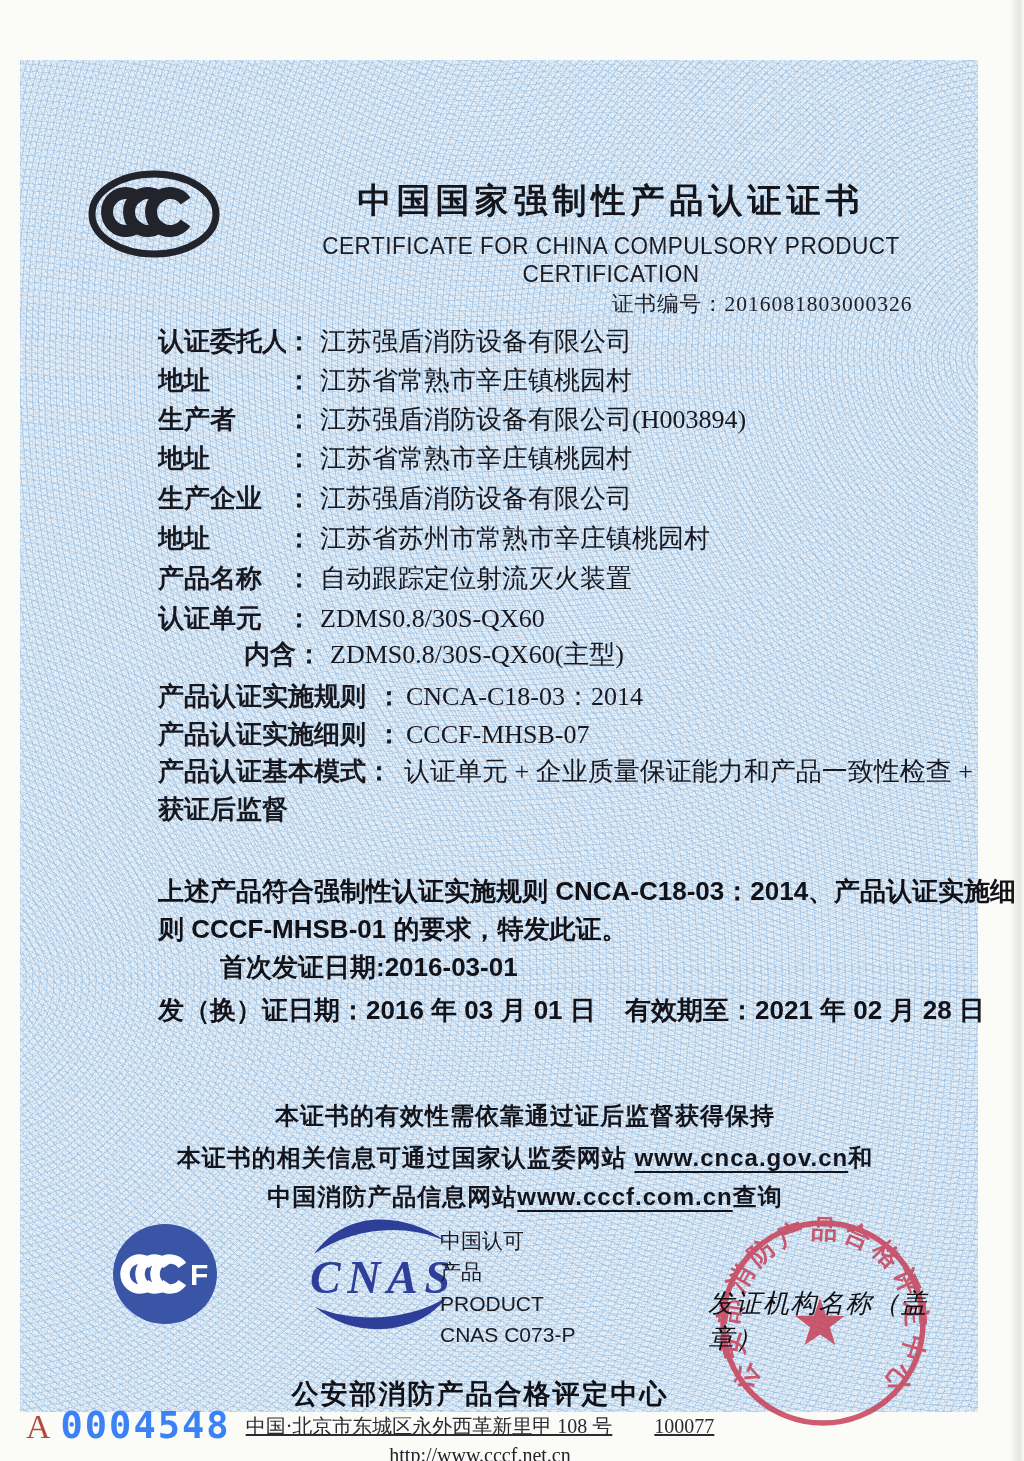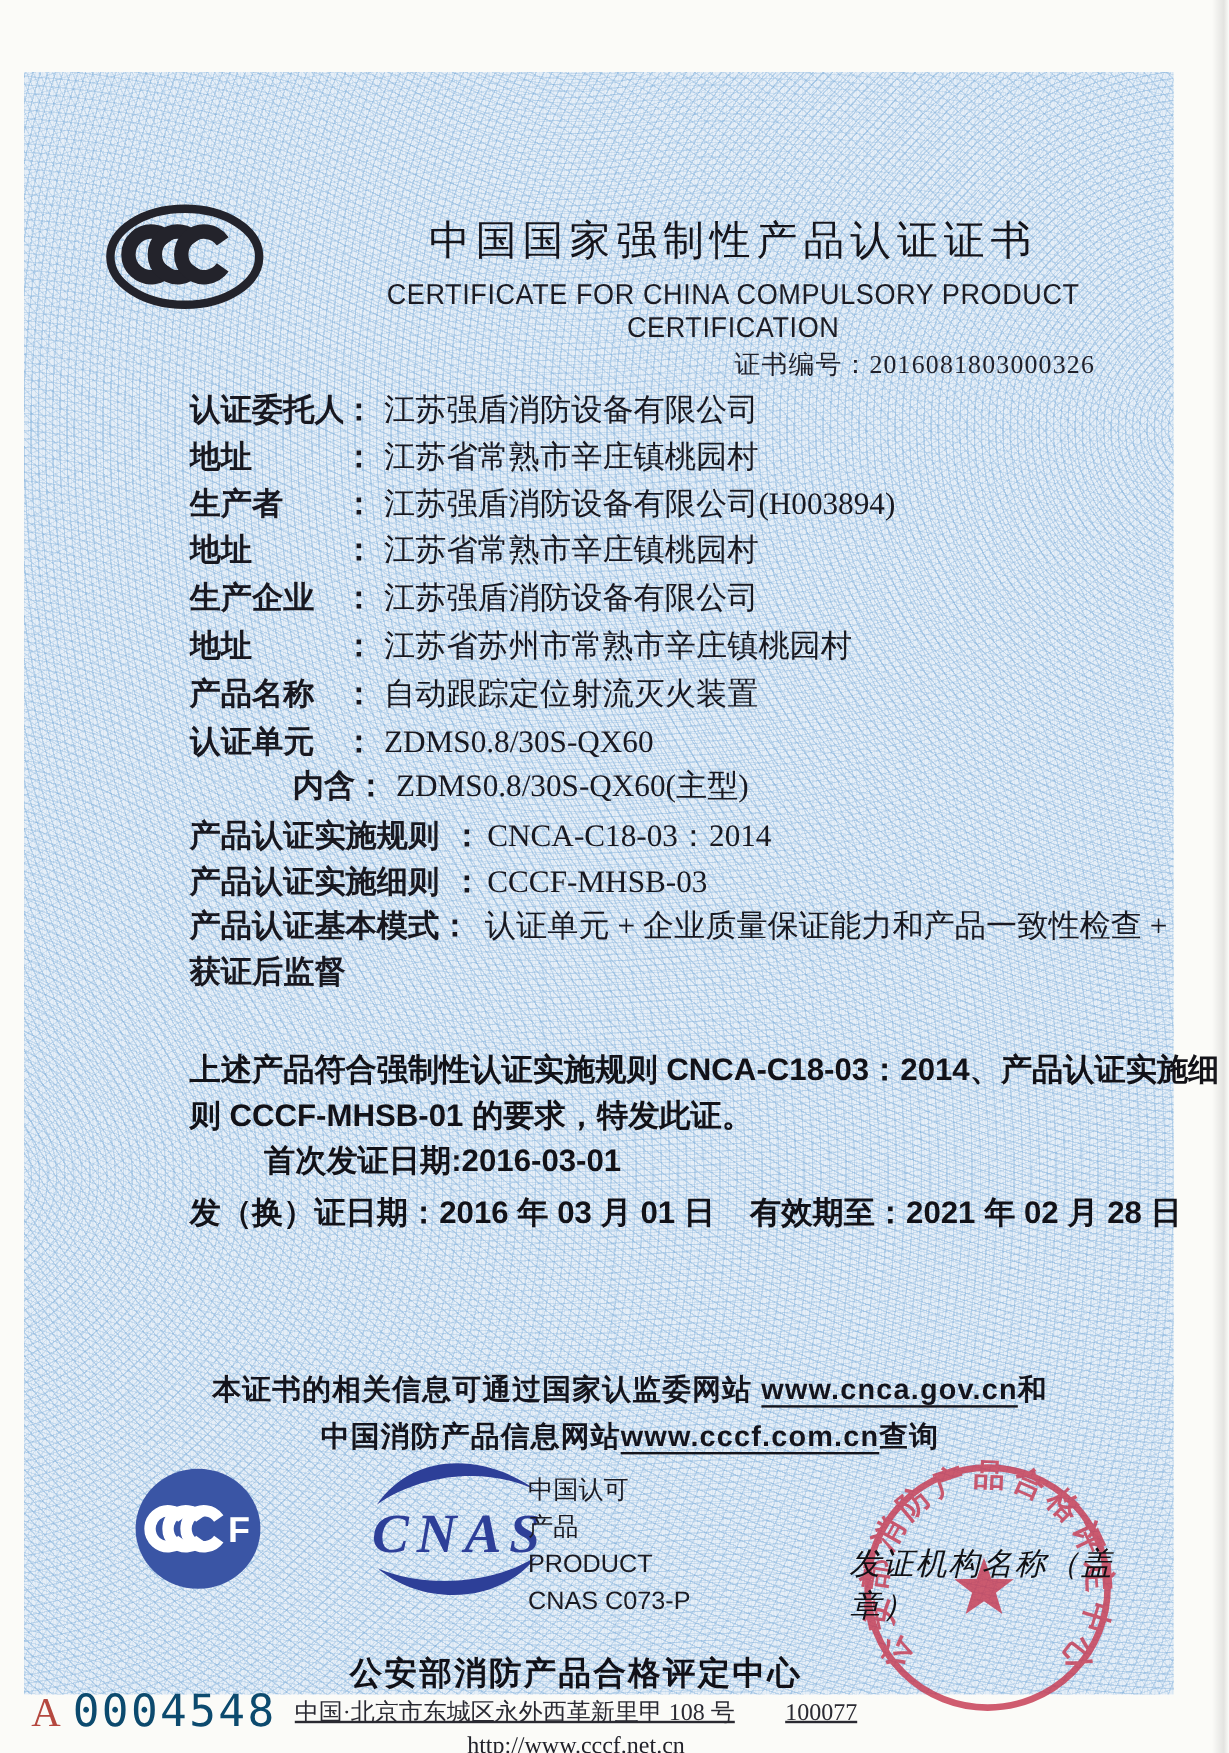--- a/index.html
+++ b/index.html
@@ -12,21 +12,21 @@
     background-color:#e5eef7;
     background-image:
       repeating-radial-gradient(circle at 104% 22%, rgba(120,170,216,.38) 0 1.1px, rgba(255,255,255,0) 1.1px 6px),
       repeating-radial-gradient(circle at -6% 68%, rgba(120,170,216,.30) 0 1.1px, rgba(255,255,255,0) 1.1px 7px),
       repeating-radial-gradient(circle at 48% -14%, rgba(120,170,216,.26) 0 1px, rgba(255,255,255,0) 1px 5px),
       repeating-radial-gradient(circle at 60% 118%, rgba(120,170,216,.22) 0 1px, rgba(255,255,255,0) 1px 6px),
       repeating-linear-gradient(90deg, rgba(150,190,225,.14) 0 1px, rgba(255,255,255,0) 1px 3px);
   }
   .abs{position:absolute;}
   .hei{font-family:"Liberation Sans","DejaVu Sans",sans-serif;font-weight:bold;}
-  .title-cn{left:205px;top:118px;width:772px;font-size:34px;font-weight:normal;letter-spacing:5px;color:#15151c;text-align:center;}
+  .title-cn{left:205px;top:118px;width:772px;font-size:34px;font-weight:bold;letter-spacing:5px;color:#15151c;text-align:center;}
   .title-en{left:205px;top:172px;width:772px;text-align:center;color:#1c1c24;}
   .title-en span{display:inline-block;transform:scaleX(.94);font-family:"Liberation Sans","DejaVu Sans",sans-serif;font-size:24px;letter-spacing:.5px;}
   .certno{left:592px;top:229px;font-size:21.5px;color:#20202a;letter-spacing:1px;}
   .line{position:absolute;left:138px;font-size:26px;color:#181820;white-space:nowrap;line-height:30px;}
   .lbl{display:inline-block;width:128px;text-align:justify;vertical-align:top;height:30px;overflow:hidden;font-weight:bold;}
   .lbl::after{content:"";display:inline-block;width:100%;height:0;}
   .lblw{width:168px;}
   .colon{font-weight:bold;}
   .val{margin-left:8px;}
   .heilbl{font-weight:bold;font-family:"Liberation Sans","DejaVu Sans",sans-serif;}
@@ -36,21 +36,21 @@
   .notice .ulink{text-decoration:underline;text-underline-offset:5px;}
   .accr{left:420px;top:1166px;font-size:21px;line-height:31px;color:#1a1a22;}
   .accr .lat{font-family:"Liberation Sans","DejaVu Sans",sans-serif;}
   .stamp-label{left:688px;top:1226px;font-size:26px;color:#101014;letter-spacing:1.5px;font-style:italic;}
   .footer-org{left:150px;top:1316px;width:620px;text-align:center;font-size:27px;letter-spacing:2px;color:#111118;}
   .footer-addr{left:150px;top:1353px;width:620px;text-align:center;font-size:20px;color:#2a2a32;text-decoration:underline;}
   .footer-addr .pc{margin-left:42px;}
   .footer-url{left:150px;top:1384px;width:620px;text-align:center;font-size:20px;color:#22222a;}
   .serial{left:26px;top:1404px;white-space:nowrap;}
   .serial .pre{font-size:34px;color:#b5483f;font-family:"Liberation Serif",serif;}
-  .serial .num{font-size:37px;font-weight:normal;color:#0c4a6e;font-family:"DejaVu Sans Mono",monospace;letter-spacing:2px;margin-left:10px;}
+  .serial .num{font-size:37px;font-weight:bold;color:#3b82f6;font-family:"DejaVu Sans Mono",monospace;letter-spacing:2px;margin-left:10px;}
   svg text{font-family:"Liberation Sans","DejaVu Sans",sans-serif;}
 </style>
 </head>
 <body>
 
 <div class="page">
   <div class="cert">
 
     <svg class="abs" style="left:64px;top:108px" width="140" height="92" viewBox="0 0 140 92">
       <ellipse cx="70" cy="46" rx="62" ry="40" fill="none" stroke="#23232b" stroke-width="7"></ellipse>
@@ -93,38 +93,39 @@
       <span class="lbl">认证单元</span><span class="colon">：</span><span class="val">ZDMS0.8/30S-QX60</span>
     </div>
     <div class="line" style="top:580px;left:224px">
       <span style="font-weight:bold">内含</span><span class="colon">：</span><span class="val">ZDMS0.8/30S-QX60(主型)</span>
     </div>
 
     <div class="line" style="top:621px">
       <span class="heilbl">产品认证实施规则</span><span class="heilbl" style="margin:0 4px 0 10px">：</span><span>CNCA-C18-03：2014</span>
     </div>
     <div class="line" style="top:659px">
-      <span class="heilbl">产品认证实施细则</span><span class="heilbl" style="margin:0 4px 0 10px">：</span><span>CCCF-MHSB-03</span>
+      <span class="heilbl">产品认证实施细则</span><span class="heilbl" style="margin:0 4px 0 10px">：</span><span>CCCF-MHSB-07</span>
     </div>
     <div class="line" style="top:696px">
       <span class="heilbl">产品认证基本模式：</span><span style="margin-left:12px">认证单元 + 企业质量保证能力和产品一致性检查 +</span>
     </div>
     <div class="line" style="top:734px">
       <span class="heilbl">获证后监督</span>
     </div>
 
     <div class="line decl" style="top:816px">上述产品符合强制性认证实施规则 CNCA-C18-03：2014、产品认证实施细</div>
     <div class="line decl" style="top:854px">则 CCCF-MHSB-01 的要求，特发此证。</div>
 
     <div class="line decl" style="top:892px;left:200px;width:660px;">首次发证日期:2016-03-01</div>
     <div class="line decl" style="top:935px">
       <span>发（换）证日期：2016 年 03 月 01 日</span>
       <span style="margin-left:22px">有效期至：2021 年 02 月 28 日</span>
     </div>
 
+    <div class="abs notice" style="top:1040px">本证书的有效性需依靠通过证后监督获得保持</div>
     <div class="abs notice" style="top:1082px">
       <span>本证书的相关信息可通过国家认监委网站 </span><span class="ulink">www.cnca.gov.cn</span><span>和</span>
     </div>
     <div class="abs notice" style="top:1121px">
       <span>中国消防产品信息网站</span><span class="ulink">www.cccf.com.cn</span><span>查询</span>
     </div>
 
     <svg class="abs" style="left:90px;top:1160px" width="110" height="108" viewBox="0 0 110 108">
       <ellipse cx="55" cy="54" rx="52" ry="50" fill="#3a55a5"></ellipse>
       <path d="M 42.3,45.4 A 15,15 0 1 0 42.3,62.6" fill="none" stroke="#ffffff" stroke-width="9.5"></path>

